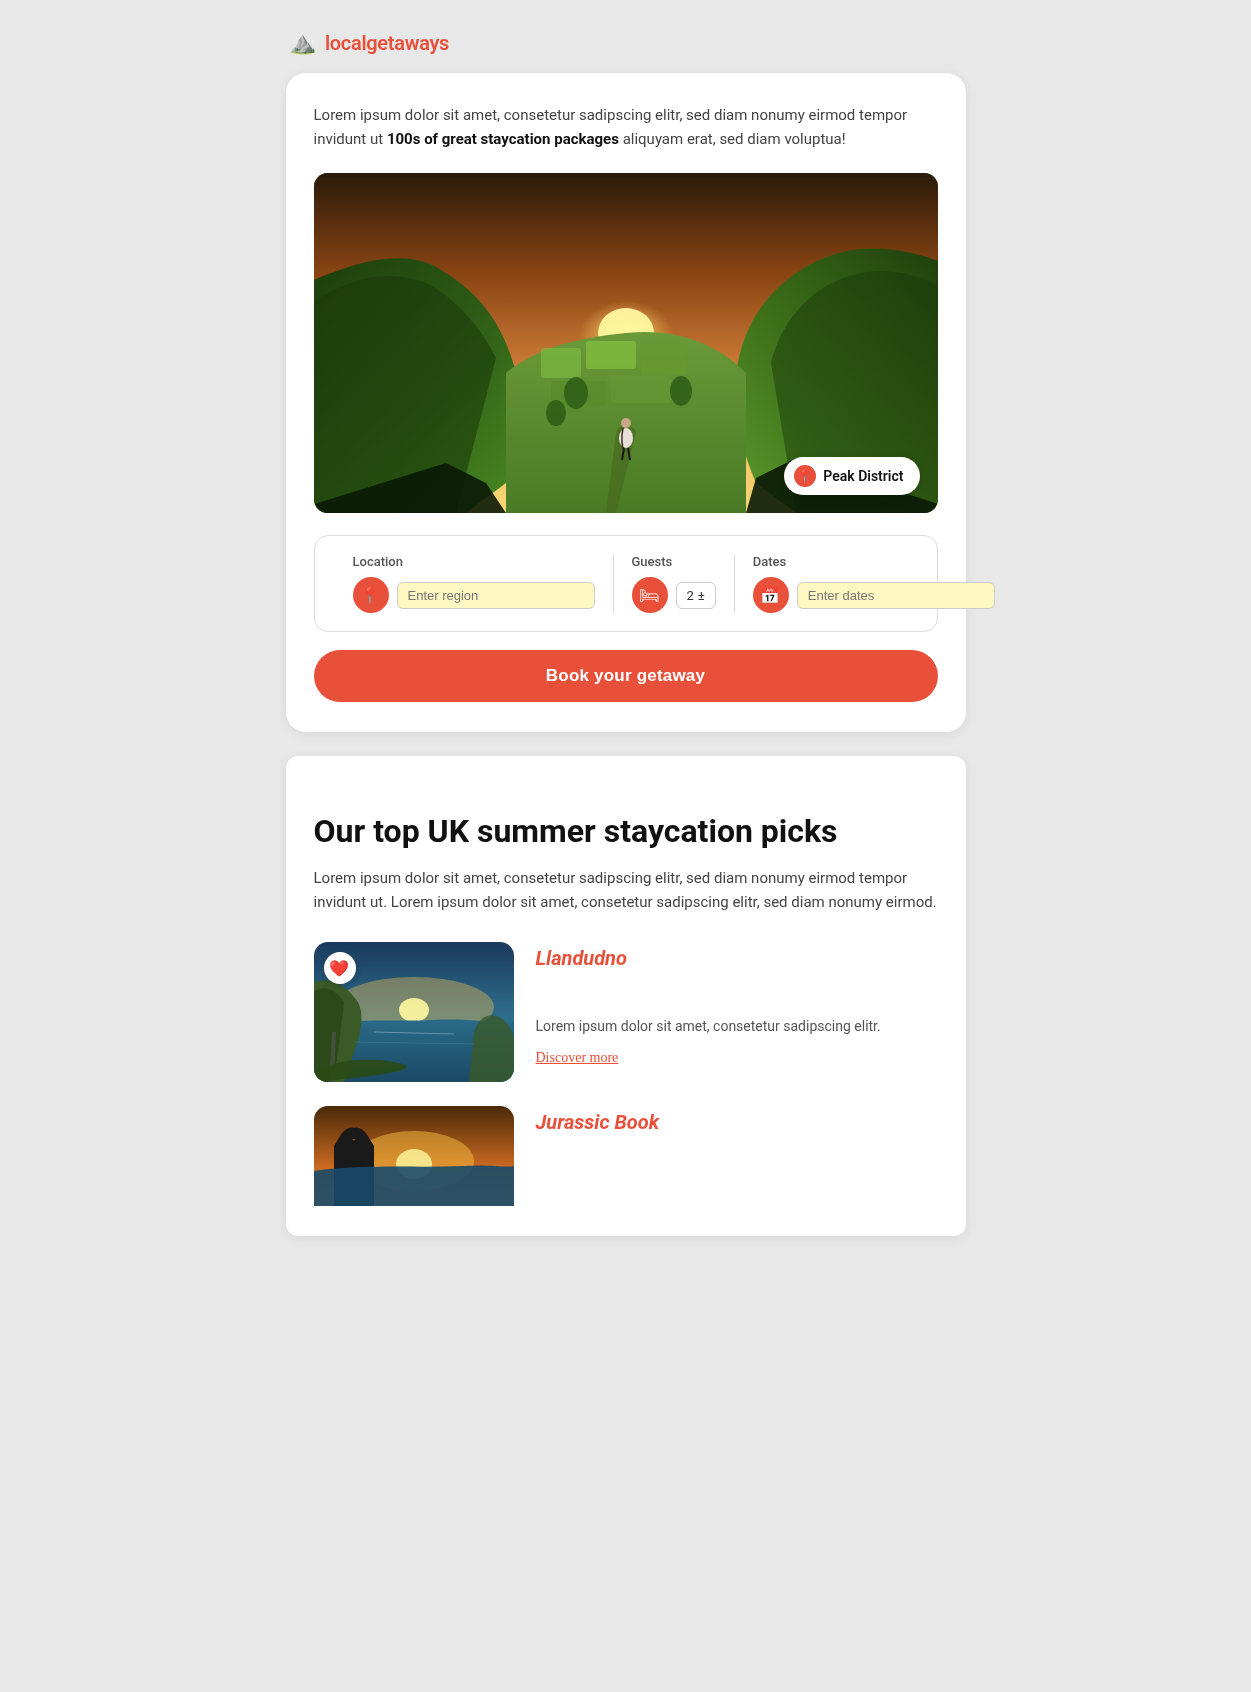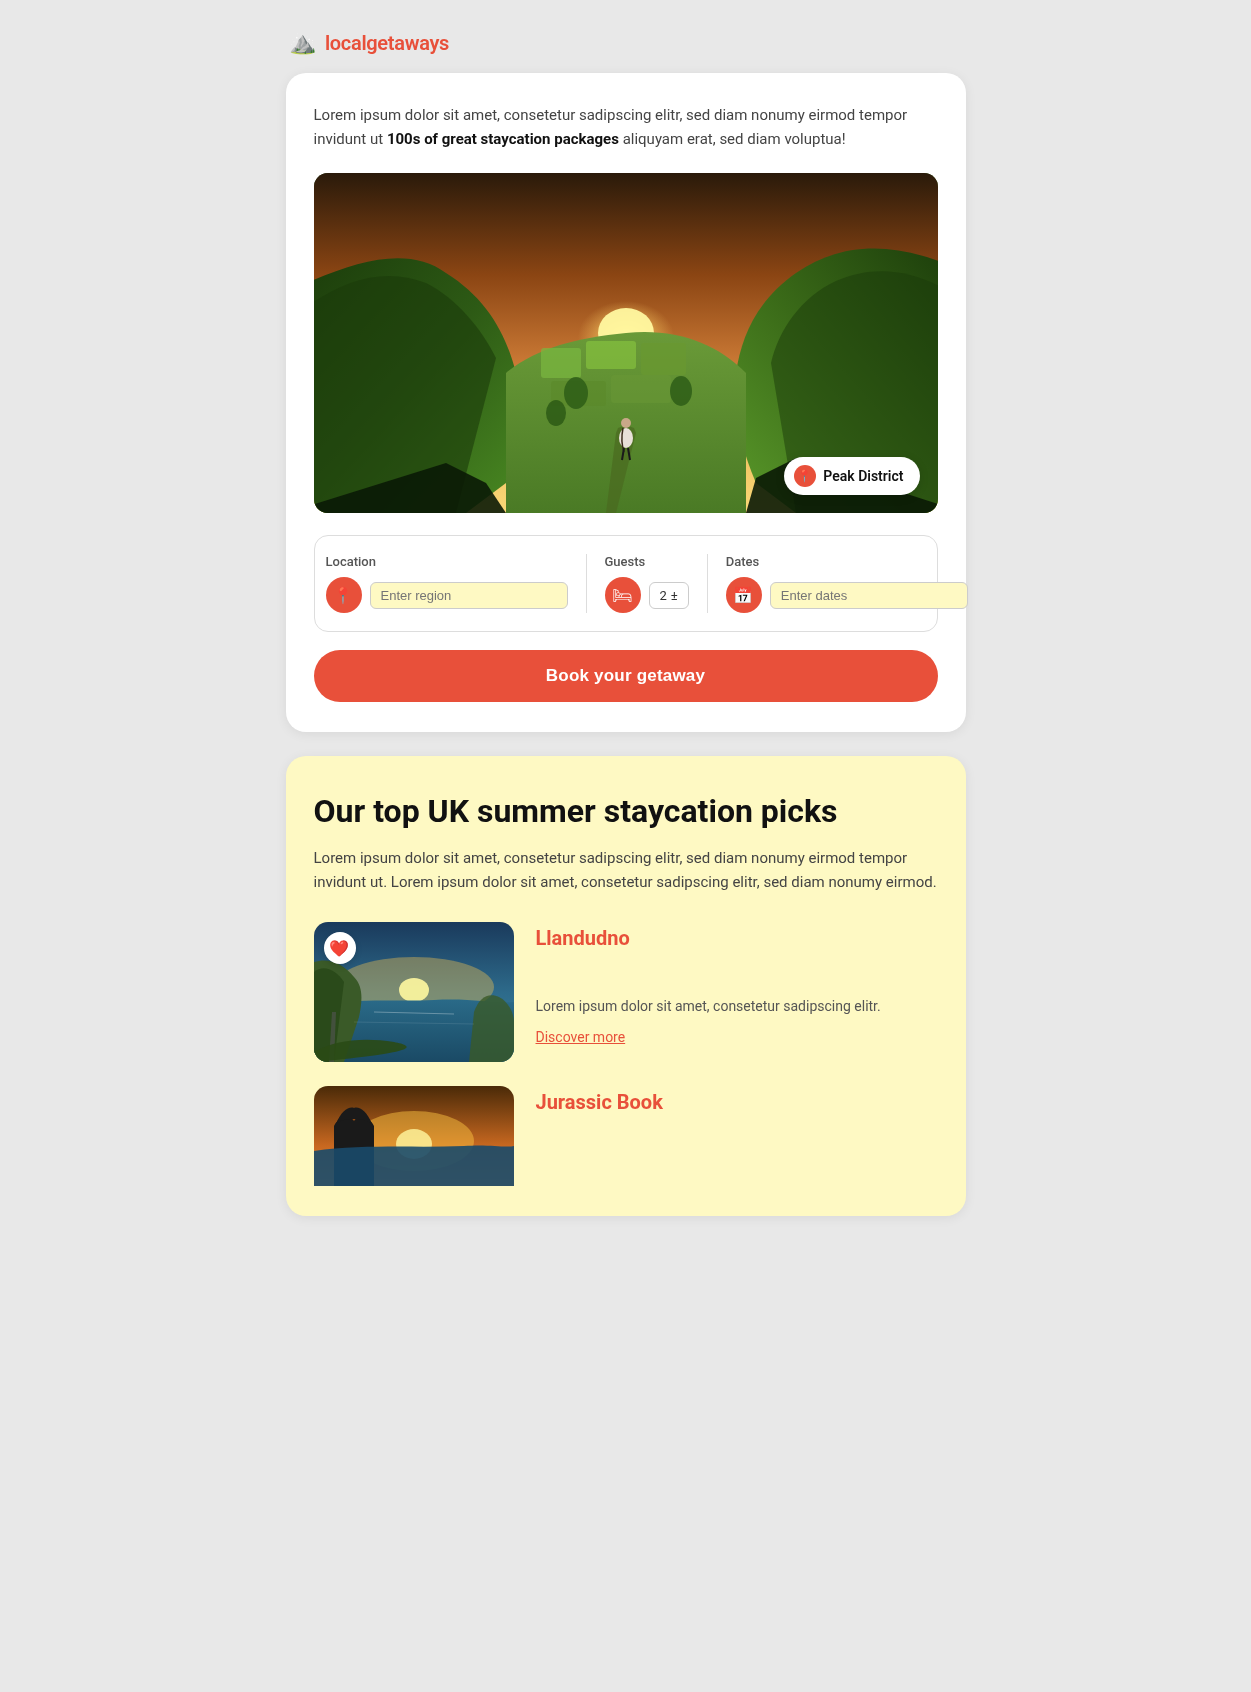--- a/index.html
+++ b/index.html
@@ -100,21 +100,21 @@
       display: flex;
       align-items: center;
       justify-content: center;
       color: white;
       font-size: 12px;
     }
     
     .search-form {
       border: 1.5px solid #ddd;
       border-radius: 14px;
-      padding: 18px 11px;
+      padding: 18px 38px;
       display: flex;
       gap: 0;
       margin-bottom: 18px;
     }
     .search-field {
       flex: 1;
       padding: 0 18px 0 0;
       border-right: 1.5px solid #ddd;
       margin-right: 18px;
     }
@@ -174,23 +174,23 @@
       border: none;
       border-radius: 30px;
       padding: 16px;
       font-size: 17px;
       font-weight: 600;
       cursor: pointer;
       letter-spacing: 0.2px;
     }
     
     .picks-section {
-      background: #fef9c3;
-      border-radius: 20px;
-      padding: 36px 28px 30px 28px;
+      background: #ffffff;
+      border-radius: 12px;
+      padding: 56px 28px 30px 28px;
       box-shadow: 0 2px 12px rgba(0,0,0,0.07);
     }
     .picks-title {
       font-size: 32px;
       font-weight: 700;
       color: #111;
       margin-bottom: 16px;
       line-height: 1.2;
     }
     .picks-description {
@@ -235,33 +235,35 @@
     }
     .pick-content {
       flex: 1;
       padding-top: 4px;
     }
     .pick-name {
       font-size: 20px;
       font-weight: 700;
       color: #e8503a;
       margin-bottom: 8px;
+      font-style: italic;
     }
     .pick-description {
       font-size: 14px;
       color: #555;
       line-height: 1.5;
       margin-bottom: 10px;
       margin-top: 46px;
     }
     .pick-link {
       color: #e8503a;
       font-size: 14px;
       text-decoration: underline;
       cursor: pointer;
+      font-family: Liberation Serif, serif;
     }
     
     .pick-item-partial {
       display: flex;
       gap: 22px;
       align-items: flex-start;
       overflow: hidden;
     }
     .pick-image-partial {
       width: 200px;

